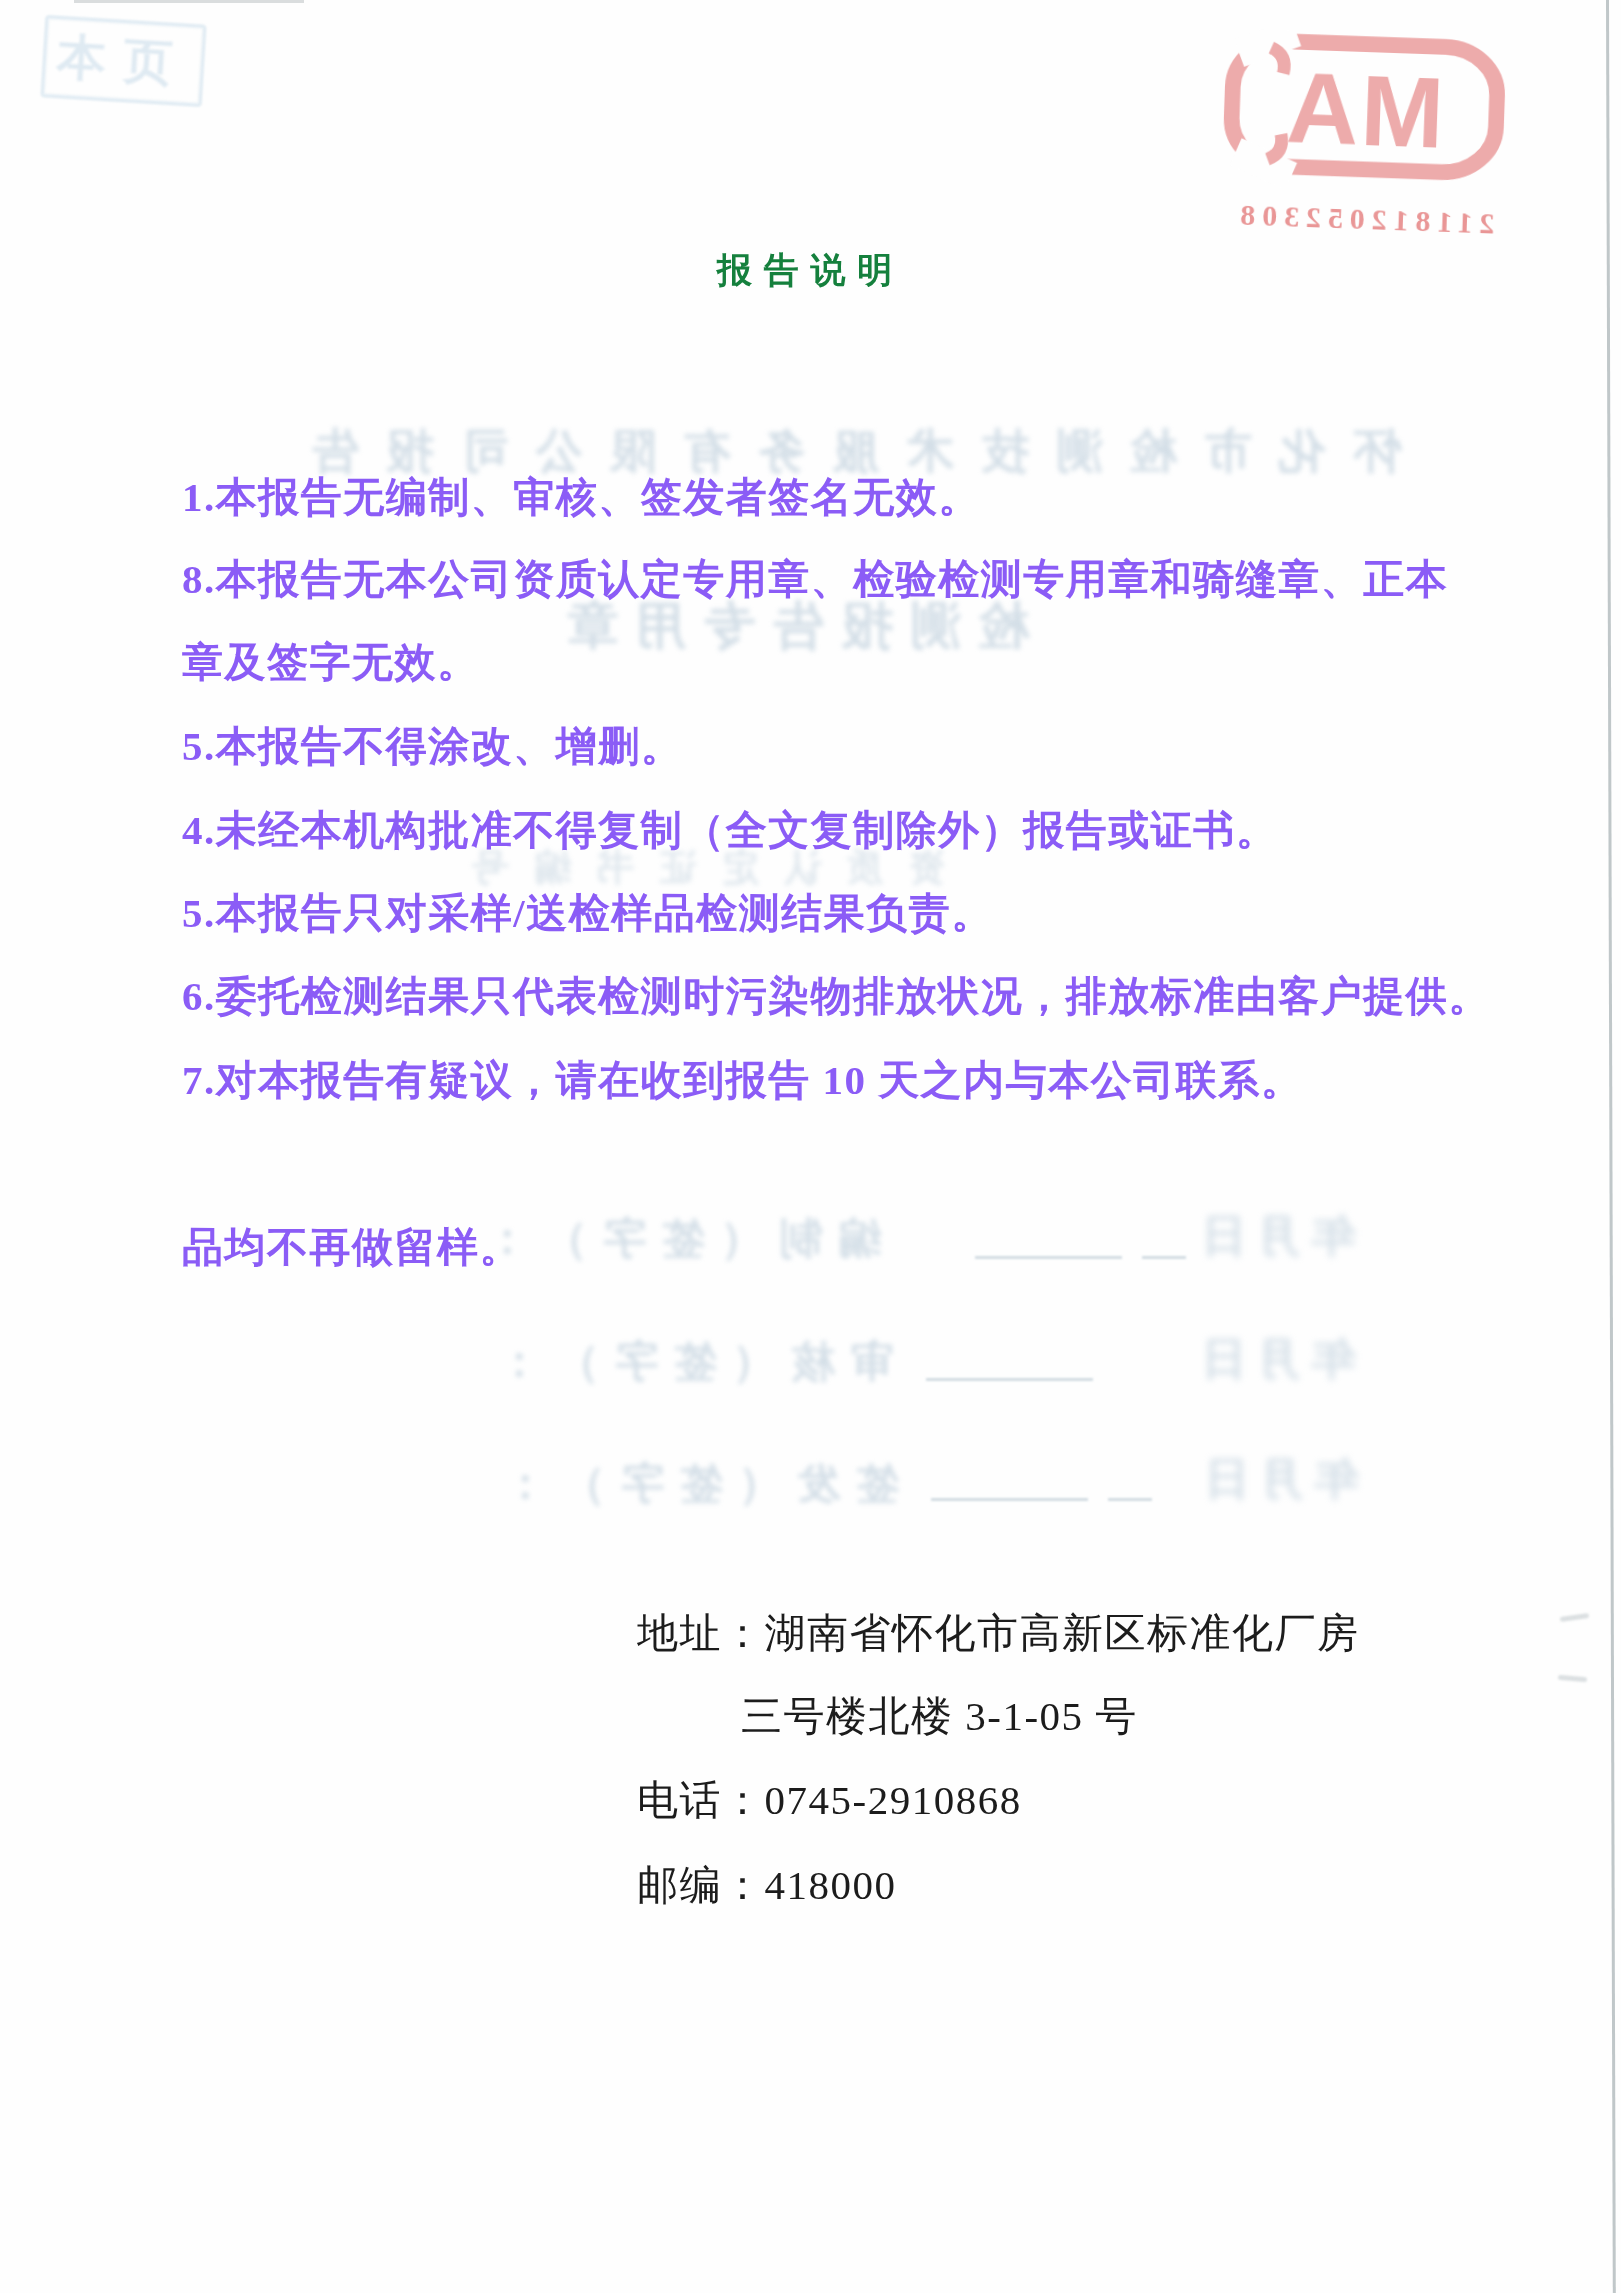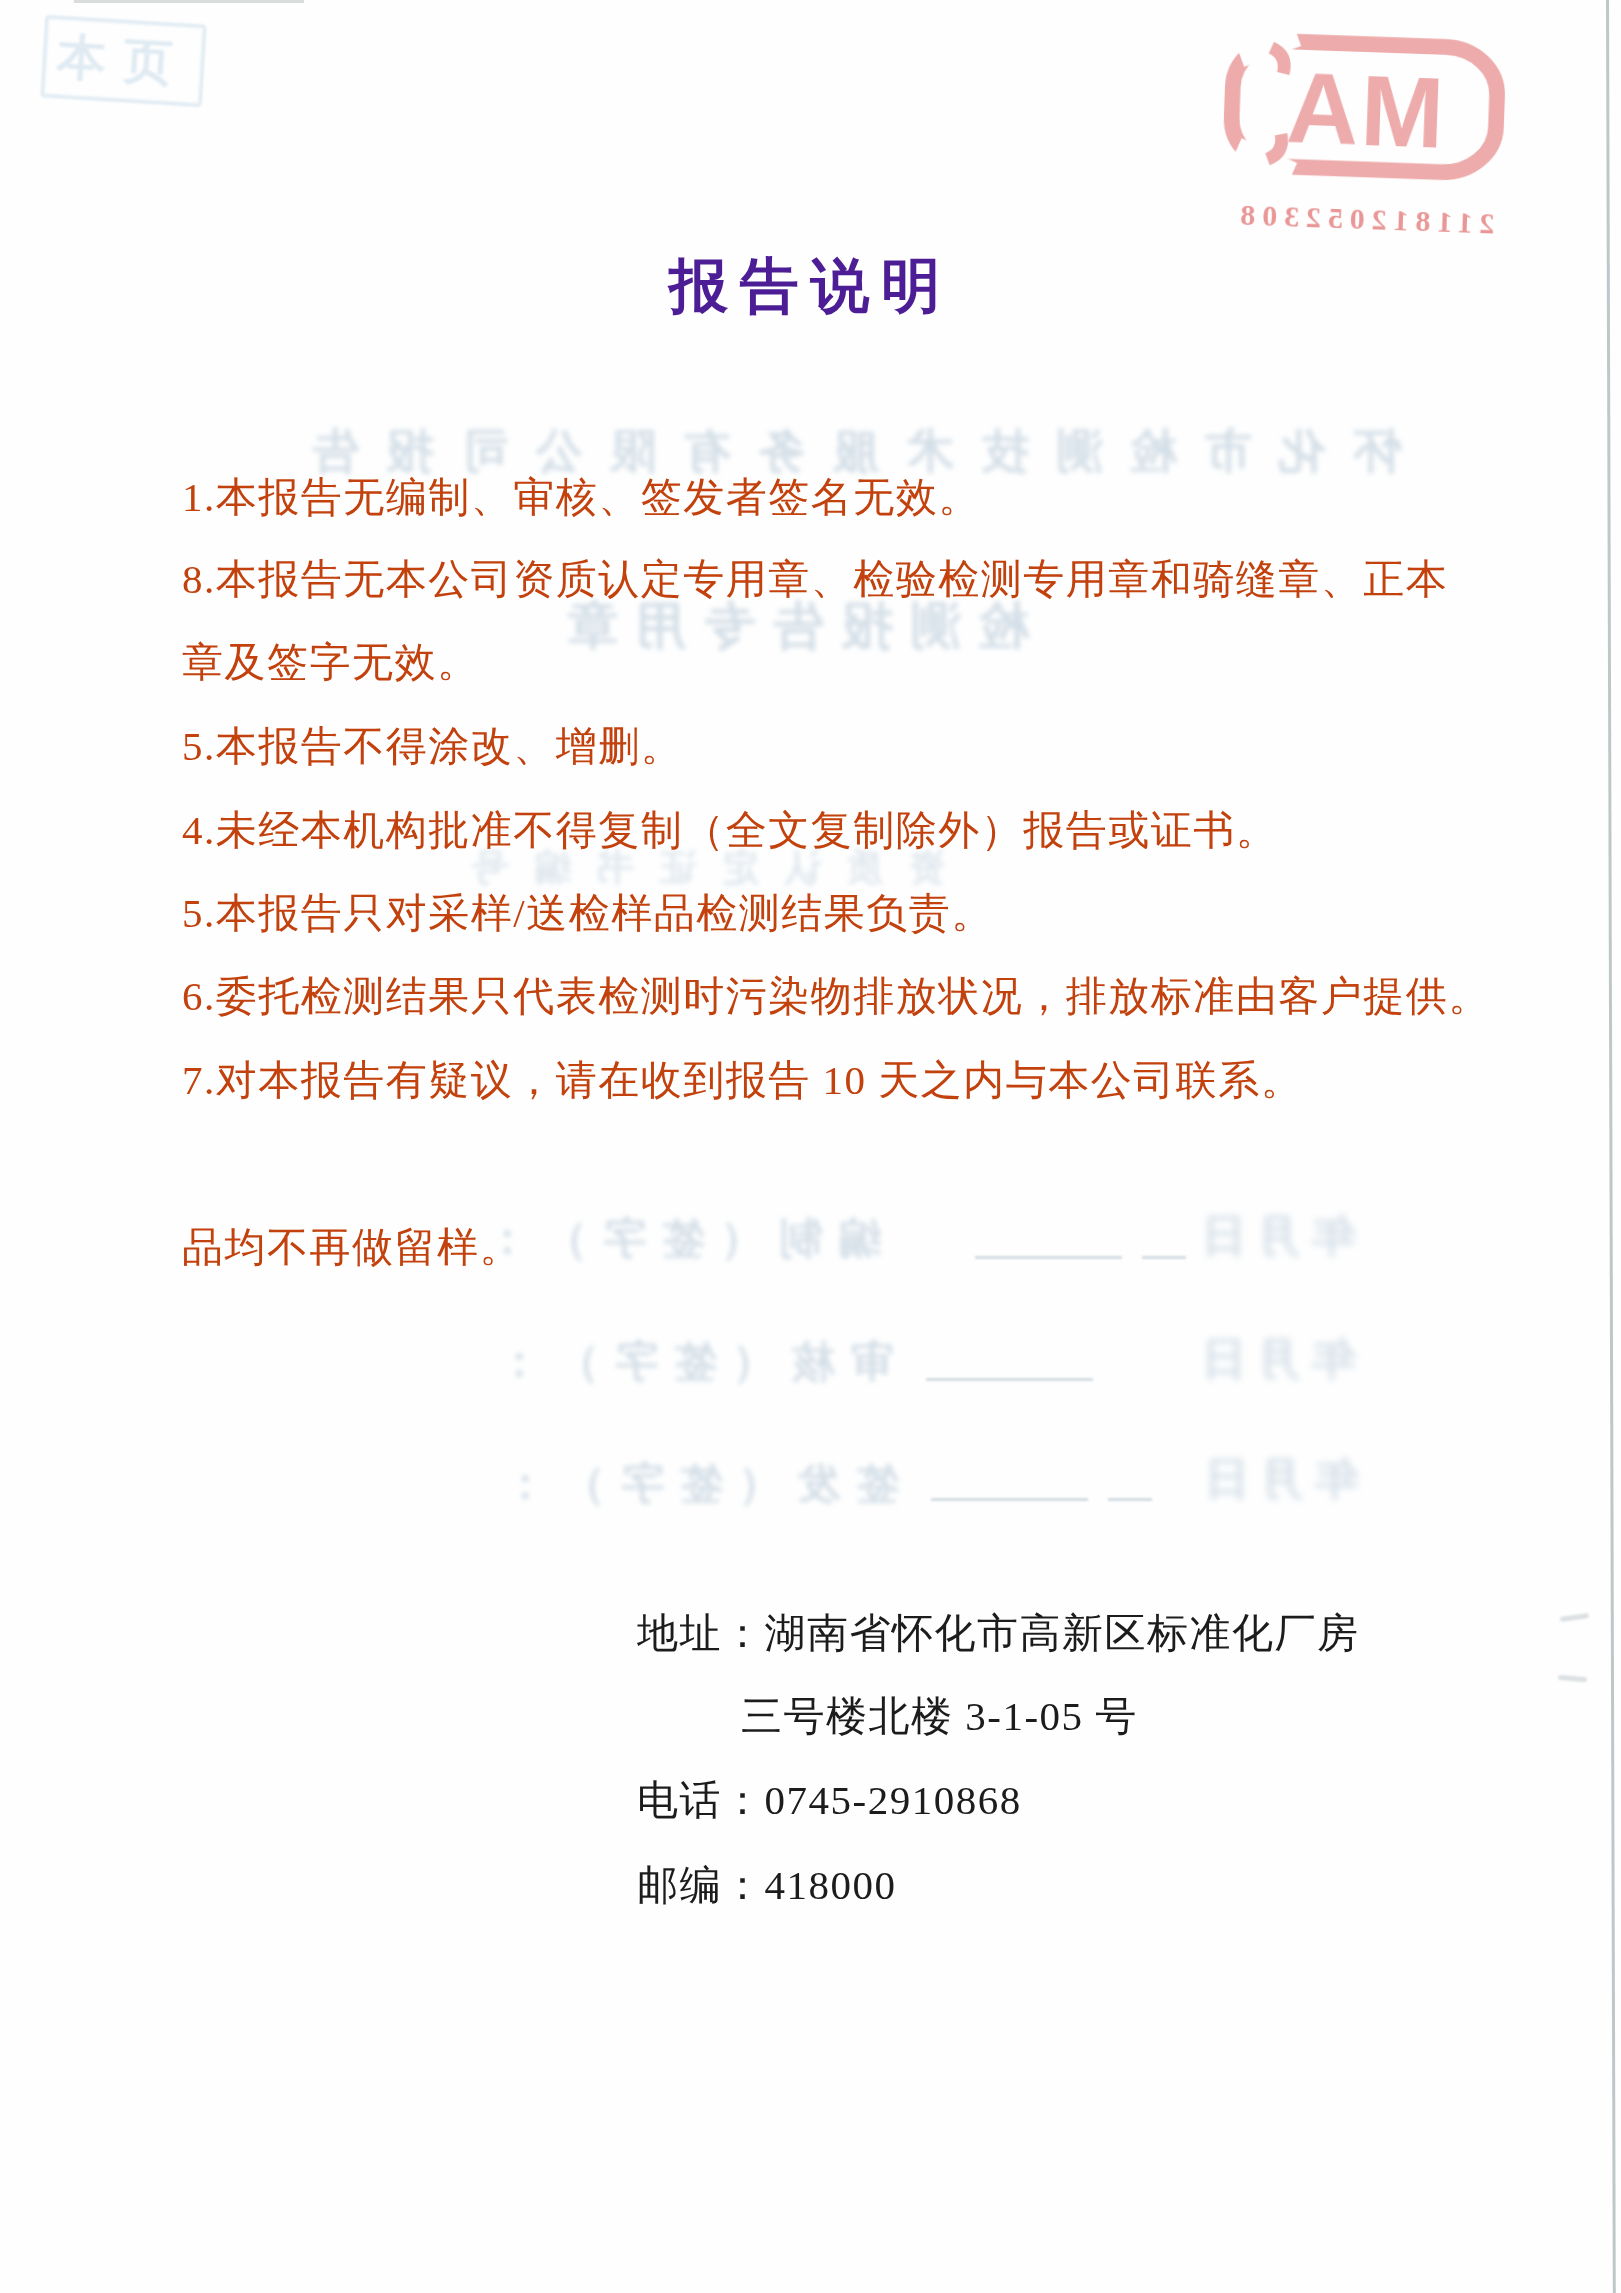--- a/index.html
+++ b/index.html
@@ -3,27 +3,27 @@
 <meta charset="utf-8">
 <style>
   html,body { margin:0; padding:0; background:#e9e9e9; }
   .page {
     position:relative; width:1621px; height:2294px;
     background:#fefefe; overflow:hidden;
     font-family:"Liberation Serif", serif;
   }
   .title {
     position:absolute; top:247px; left:0; width:100%;
-    text-align:center; font-size:59px; font-weight:700;
-    letter-spacing:11.8px; color:#4c1d95; white-space:nowrap;
+    text-align:center; font-size:35px; font-weight:700;
+    letter-spacing:11.8px; color:#15803d; white-space:nowrap;
   }
   .note-line {
     position:absolute; left:182px;
-    font-size:41px; font-weight:400; line-height:1.15;
-    color:#c2410c; letter-spacing:1.5px; white-space:nowrap;
+    font-size:41px; font-weight:700; line-height:1.15;
+    color:#8b5cf6; letter-spacing:1.5px; white-space:nowrap;
   }
   .addr-line {
     position:absolute;
     font-size:41px; font-weight:400; color:#1c1c1c;
     letter-spacing:1.5px; white-space:nowrap;
   }
   .ghost {
     position:absolute; font-weight:700; white-space:nowrap;
     color:#b9cbd9; opacity:.62; filter:blur(2.9px);
     transform:scaleX(-1);

